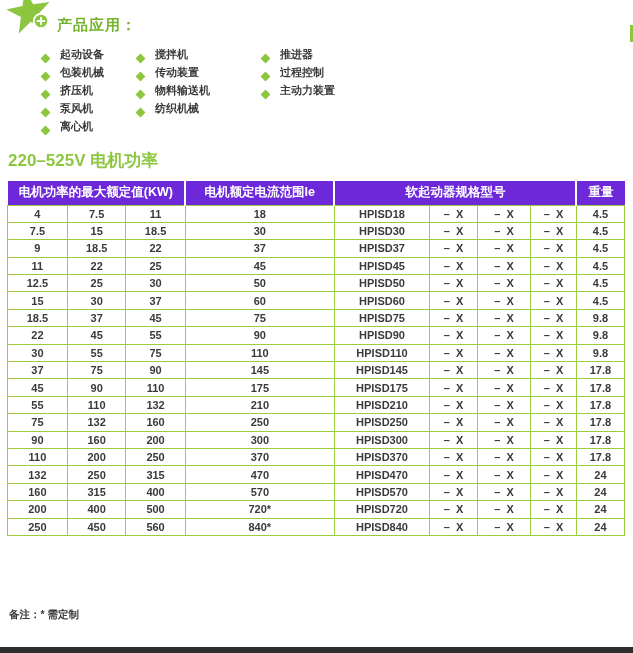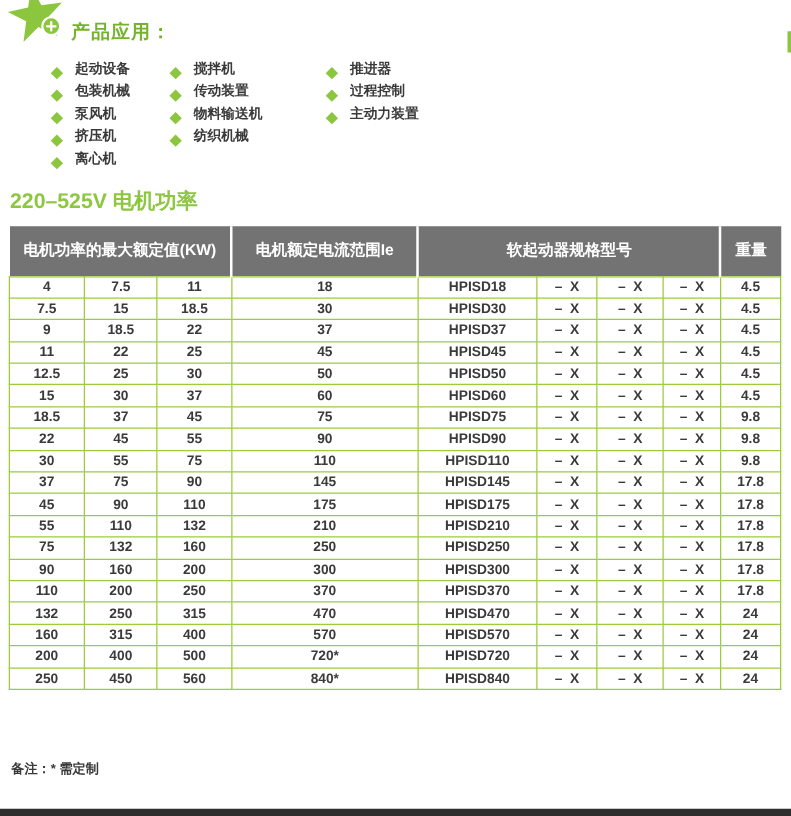--- a/index.html
+++ b/index.html
@@ -30,22 +30,22 @@
   .section-title {
     position: absolute; left: 8px; top: 149px;
     font-size: 17px; font-weight: bold; color: #8DC63F;
   }
   
   table.spec {
     position: absolute; left: 7px; top: 181px; width: 618px;
     border-collapse: collapse; table-layout: fixed;
   }
   .group-th {
-    background: #737373; color: #ffffff; font-size: 12.5px; font-weight: bold;
-    height: 40px; text-align: center; vertical-align: middle;
+    background: #6d28d9; color: #ffffff; font-size: 12.5px; font-weight: bold;
+    height: 24px; text-align: center; vertical-align: middle;
     border: none; border-right: 2px solid #ffffff;
   }
   .group-th:last-child { border-right: none; }
   .sub-th {
     height: 22px; font-size: 11px; font-weight: bold; color: #3a3a3a;
     text-align: center; vertical-align: middle;
     border: 1px solid #9CCB3E; background: #ffffff; white-space: nowrap;
   }
   td.cell {
     height: 17.4px; font-size: 11px; font-weight: bold; color: #3a3a3a;
@@ -80,25 +80,25 @@
         <li class="apps-item">
           <span class="diamond"></span>
           <span class="apps-label">起动设备</span>
         </li>
         <li class="apps-item">
           <span class="diamond"></span>
           <span class="apps-label">包装机械</span>
         </li>
         <li class="apps-item">
           <span class="diamond"></span>
+          <span class="apps-label">挤压机</span>
+        </li>
+        <li class="apps-item">
+          <span class="diamond"></span>
           <span class="apps-label">泵风机</span>
-        </li>
-        <li class="apps-item">
-          <span class="diamond"></span>
-          <span class="apps-label">挤压机</span>
         </li>
         <li class="apps-item">
           <span class="diamond"></span>
           <span class="apps-label">离心机</span>
         </li>
       </ul>
       <ul class="apps-col">
         <li class="apps-item">
           <span class="diamond"></span>
           <span class="apps-label">搅拌机</span>

